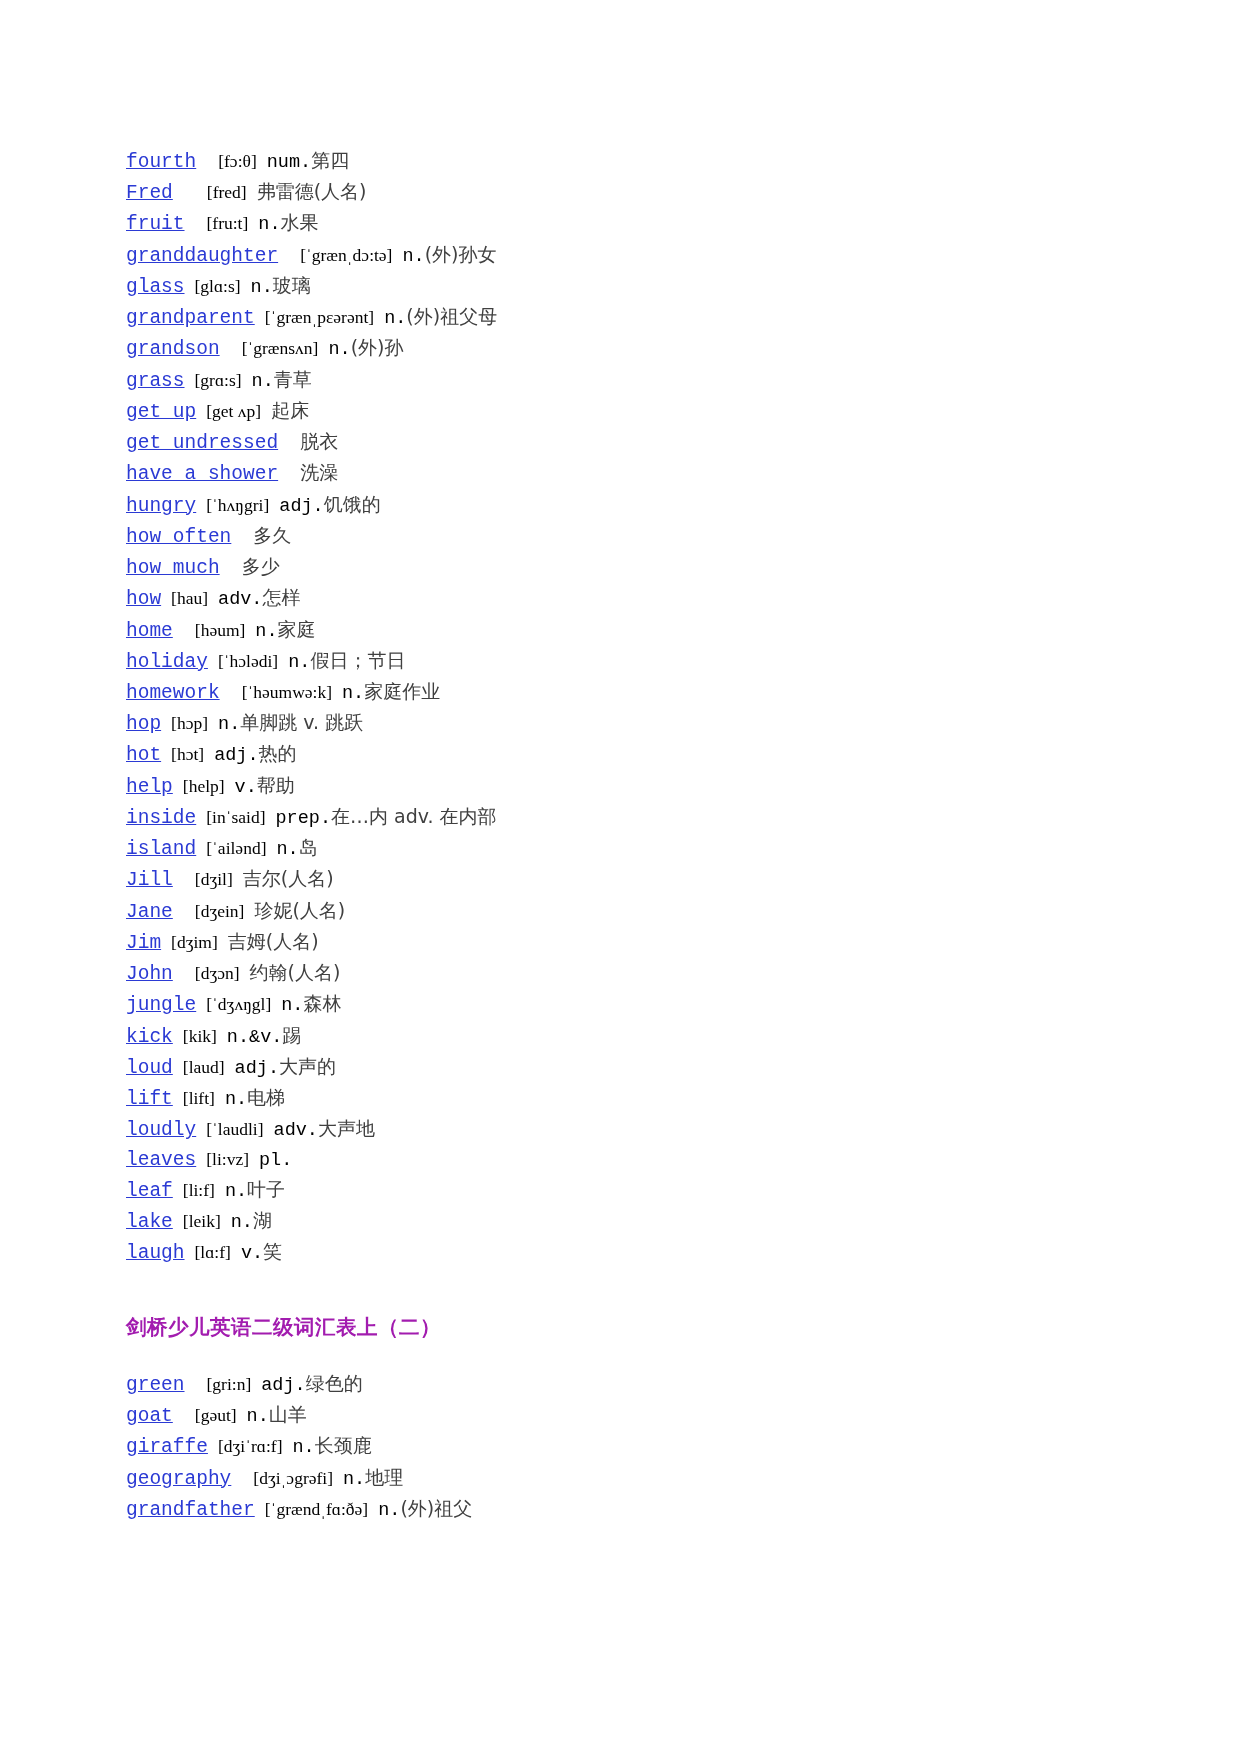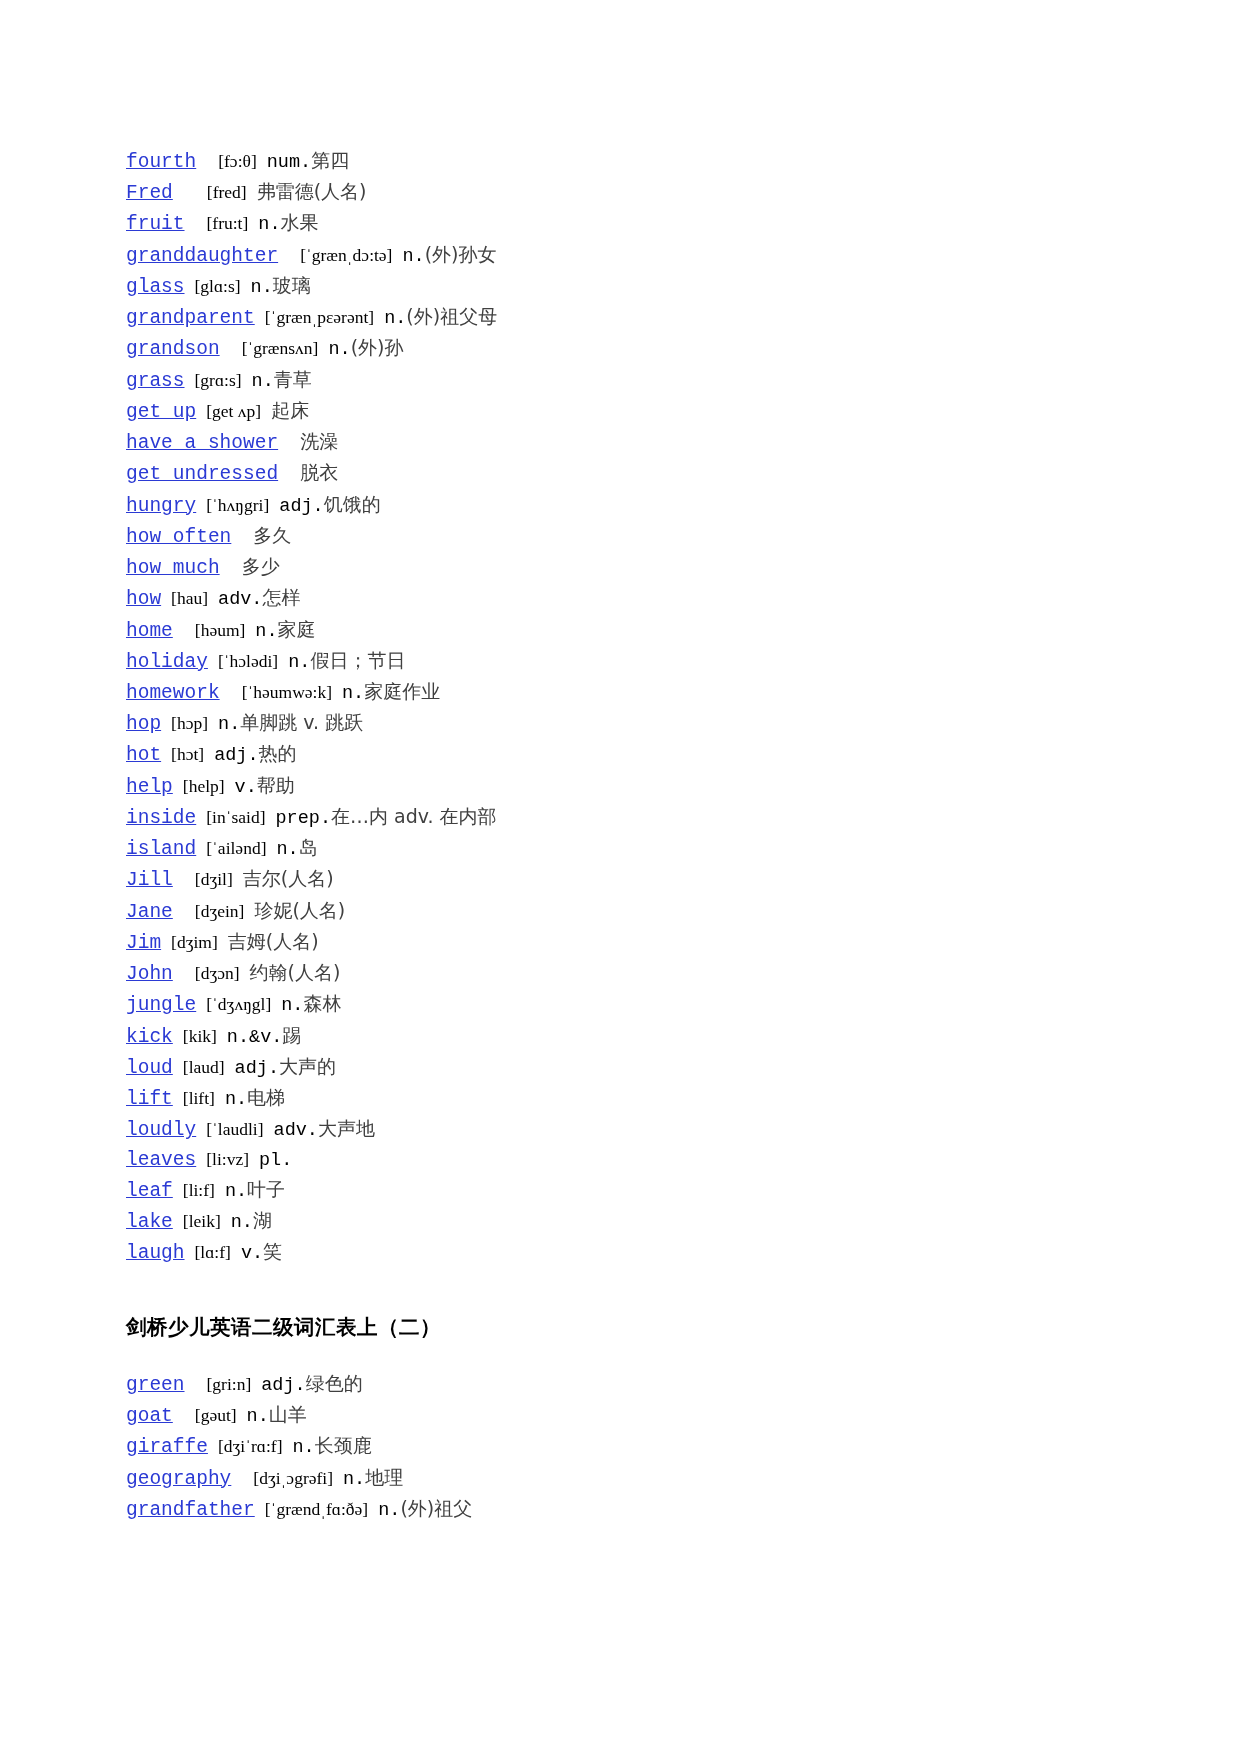--- a/index.html
+++ b/index.html
@@ -59,21 +59,21 @@
   }
   .cn {
     font-family: "DejaVu Sans", sans-serif;
     font-size: 19px;
     color: #404040;
   }
   .section-title {
     font-family: "DejaVu Sans", sans-serif;
     font-weight: bold;
     font-size: 20.5px;
-    color: #000000;
+    color: #a21caf;
     margin-top: 46px;
     margin-bottom: 30px;
     letter-spacing: 0.5px;
   }
   .entry .pos, .entry .cn, .entry .phon { }
 </style>
 </head>
 <body>
 
 <div class="page">
@@ -144,28 +144,28 @@
           <span class="cn">青草</span>
         </div>
         <div class="entry">
           <span class="word">get up</span>
           <span class="gap-sm"></span>
           <span class="phon">[get ʌp]</span>
           <span class="gap-sm"></span>
           <span class="cn">起床</span>
         </div>
         <div class="entry">
+          <span class="word">get undressed</span>
+          <span class="gap-md"></span>
+          <span class="cn">脱衣</span>
+        </div>
+        <div class="entry">
           <span class="word">have a shower</span>
           <span class="gap-md"></span>
           <span class="cn">洗澡</span>
-        </div>
-        <div class="entry">
-          <span class="word">get undressed</span>
-          <span class="gap-md"></span>
-          <span class="cn">脱衣</span>
         </div>
         <div class="entry">
           <span class="word">hungry</span>
           <span class="gap-sm"></span>
           <span class="phon">[ˈhʌŋgri]</span>
           <span class="gap-sm"></span>
           <span class="pos">adj.</span>
           <span class="cn">饥饿的</span>
         </div>
         <div class="entry">

